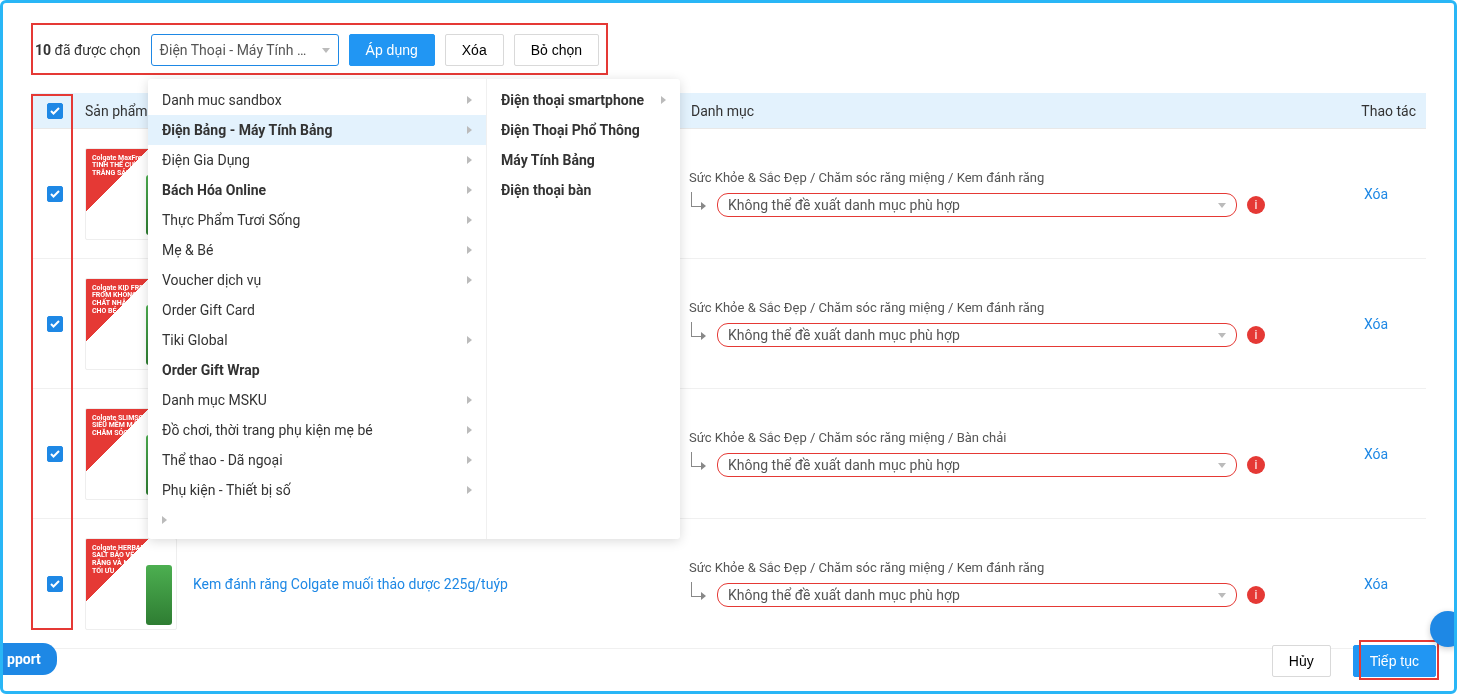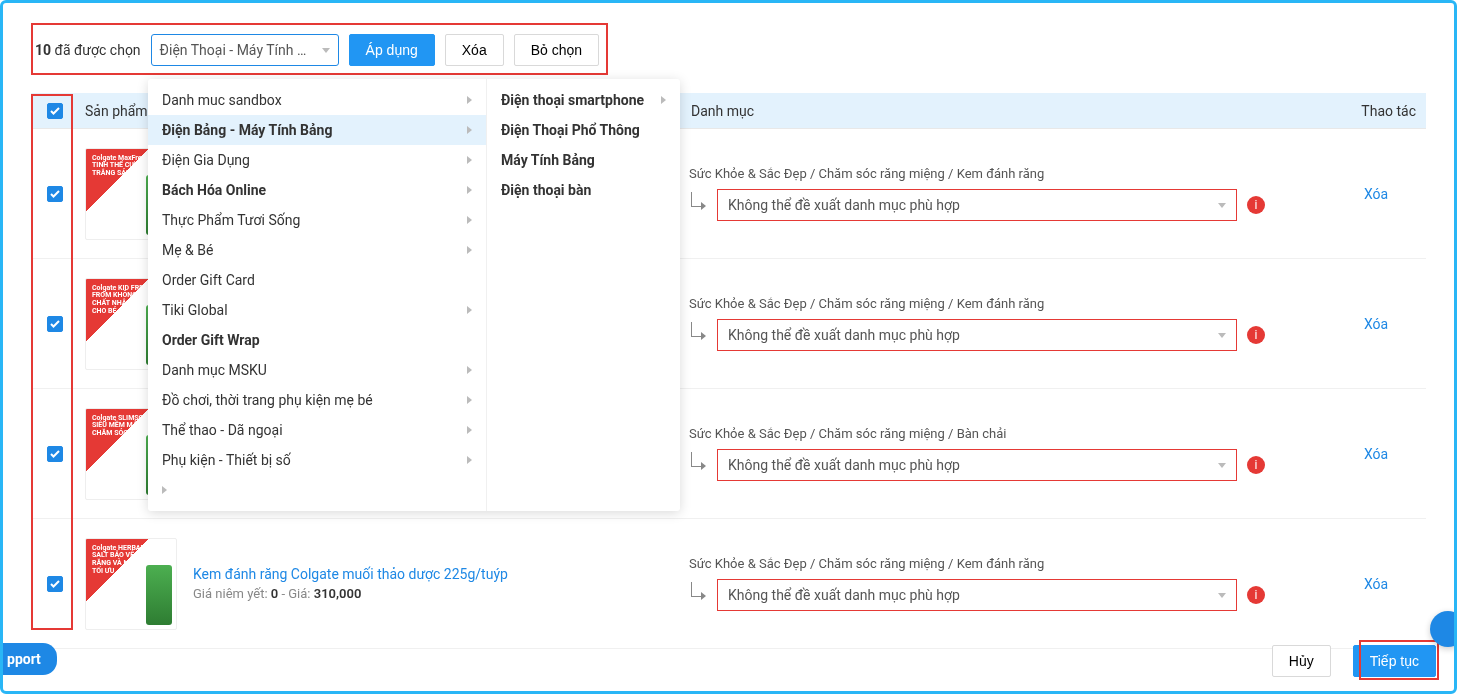--- a/index.html
+++ b/index.html
@@ -172,23 +172,23 @@
   position: absolute;
   left: 12px; top: 6px;
   width: 0; height: 0;
   border-top: 4px solid transparent;
   border-bottom: 4px solid transparent;
   border-left: 5px solid #888;
 }
 .err-select {
   flex: 1 1 auto;
   max-width: 520px;
-  height: 32px;
+  height: 24px;
   border: 1px solid #e53935;
-  border-radius: 0;
+  border-radius: 11px;
   display: flex;
   align-items: center;
   justify-content: space-between;
   padding: 0 10px;
   color: #555;
   cursor: pointer;
 }
 .info-badge {
   width: 18px; height: 18px;
   background: #e53935;
@@ -408,21 +408,20 @@
             <svg viewBox="0 0 12 12">
               <path d="M2 6l2.5 2.5L10 3" stroke="#fff" stroke-width="2" fill="none"></path>
             </svg>
           </div>
         </div>
         <div class="row-img">
           <div class="brand">Colgate HERBAL SALT BẢO VỆ RĂNG VÀ NƯỚU TỐI ƯU</div>
         </div>
         <div class="row-product">
           <div class="title">Kem đánh răng Colgate muối thảo dược 225g/tuýp</div>
-          <div class="subtitle">Giá niêm yết: <b>0</b> - Giá: <b>310,000</b></div>
         </div>
         <div class="row-category">
           <div class="breadcrumb">Sức Khỏe &amp; Sắc Đẹp / Chăm sóc răng miệng / Kem đánh răng</div>
           <div class="cat-select-row">
             <div class="arrow-indent">
               <div class="head"></div>
             </div>
             <div class="err-select">
               <span>Không thể đề xuất danh mục phù hợp</span>
               <span class="chev-down"></span>
@@ -453,20 +452,24 @@
       <div class="dd-item bold">
         <span>Bách Hóa Online</span>
         <span class="chev"></span>
       </div>
       <div class="dd-item">
         <span>Thực Phẩm Tươi Sống</span>
         <span class="chev"></span>
       </div>
       <div class="dd-item">
         <span>Mẹ &amp; Bé</span>
+        <span class="chev"></span>
+      </div>
+      <div class="dd-item">
+        <span>Voucher dịch vụ</span>
         <span class="chev"></span>
       </div>
       <div class="dd-item">
         <span>Order Gift Card</span>
       </div>
       <div class="dd-item">
         <span>Tiki Global</span>
         <span class="chev"></span>
       </div>
       <div class="dd-item bold">

